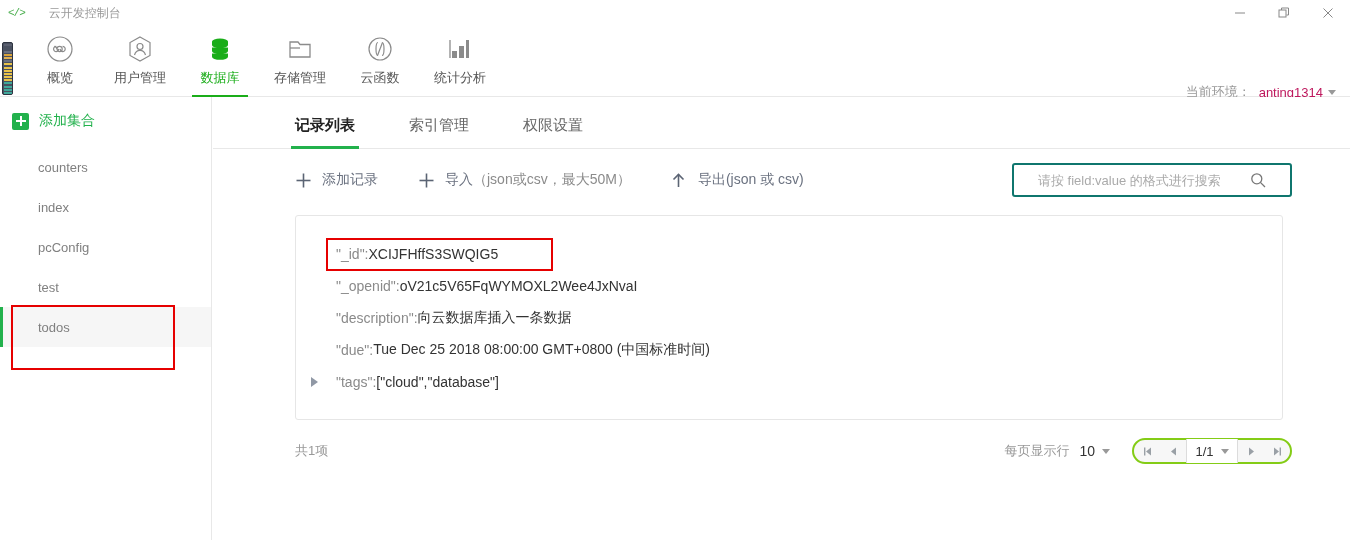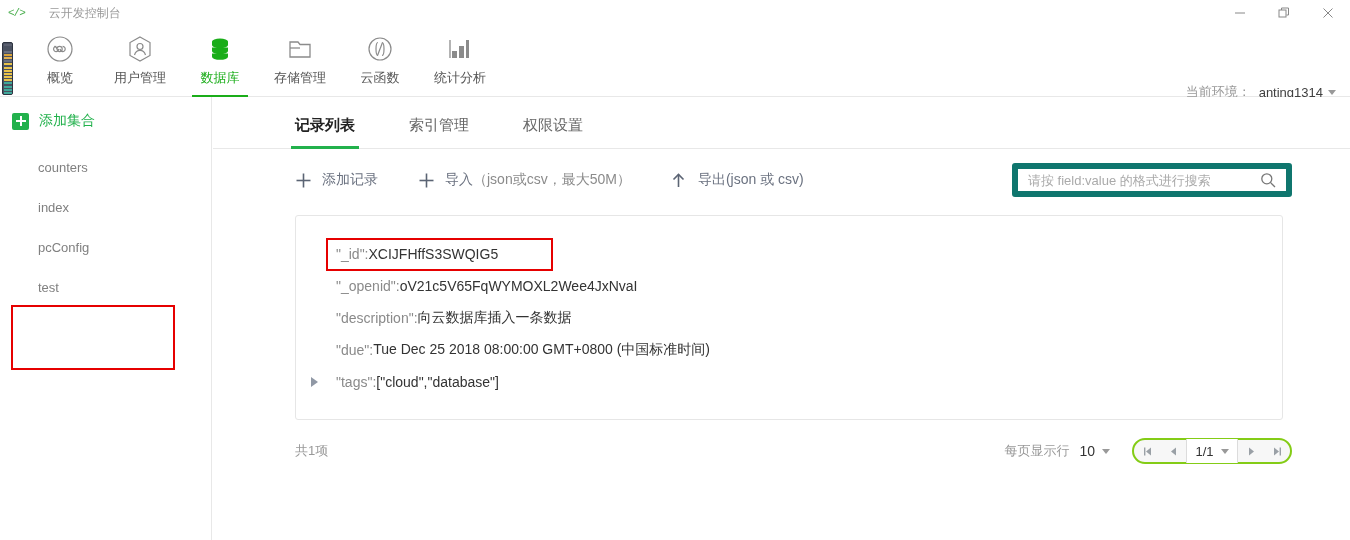--- a/index.html
+++ b/index.html
@@ -82,21 +82,21 @@
     width: 56px; height: 2px;
     background: #1aad19;
   }
   .env-area {
     position: absolute; right: 14px; top: 44px;
     display: flex; align-items: center;
     font-size: 13px;
     margin-top: 13px;
   }
   .env-label { color: #999999; margin-right: 8px; }
-  .env-value { color: #404040; }
+  .env-value { color: #be185d; }
   .env-caret {
     margin-left: 5px;
     width: 0; height: 0;
     border-left: 4px solid transparent;
     border-right: 4px solid transparent;
     border-top: 5px solid #999999;
   }
 
   
   .sidebar {
@@ -212,25 +212,25 @@
     display: inline-flex; align-items: center; justify-content: center;
     width: 20px; height: 20px;
     margin-right: 9px;
     color: #5b6474;
   }
   .tool-hint { color: #8b8b8b; }
 
   .search-box {
     position: absolute; right: 58px; top: 14px;
     width: 280px; height: 34px;
-    border: 6px solid #0f766e;
+    border: 2px solid #0f766e;
     border-radius: 3px;
     background: #ffffff;
     display: flex; align-items: center;
-    padding: 0 10px;
+    padding: 0 24px;
   }
   .search-input {
     flex: 1;
     border: none; outline: none;
     font-size: 13px;
     color: #333333;
     font-family: "Liberation Sans", sans-serif;
     background: transparent;
   }
   .search-input::placeholder { color: #aaaaaa; }
@@ -437,20 +437,23 @@
         <span>counters</span>
       </div>
       <div class="coll-item">
         <span>index</span>
       </div>
       <div class="coll-item">
         <span>pcConfig</span>
       </div>
       <div class="coll-item">
         <span>test</span>
+      </div>
+      <div class="coll-item selected">
+        <span>todos</span>
       </div>
     </div>
   </div>
 
   <div class="mini-strip" id="strip">
       <i style="background: rgb(91, 96, 112);"></i>
       <i style="background: rgb(74, 81, 96);"></i>
       <i style="background: rgb(106, 112, 128);"></i>
       <i style="background: rgb(216, 162, 58);"></i>
       <i style="background: rgb(224, 176, 80);"></i>

